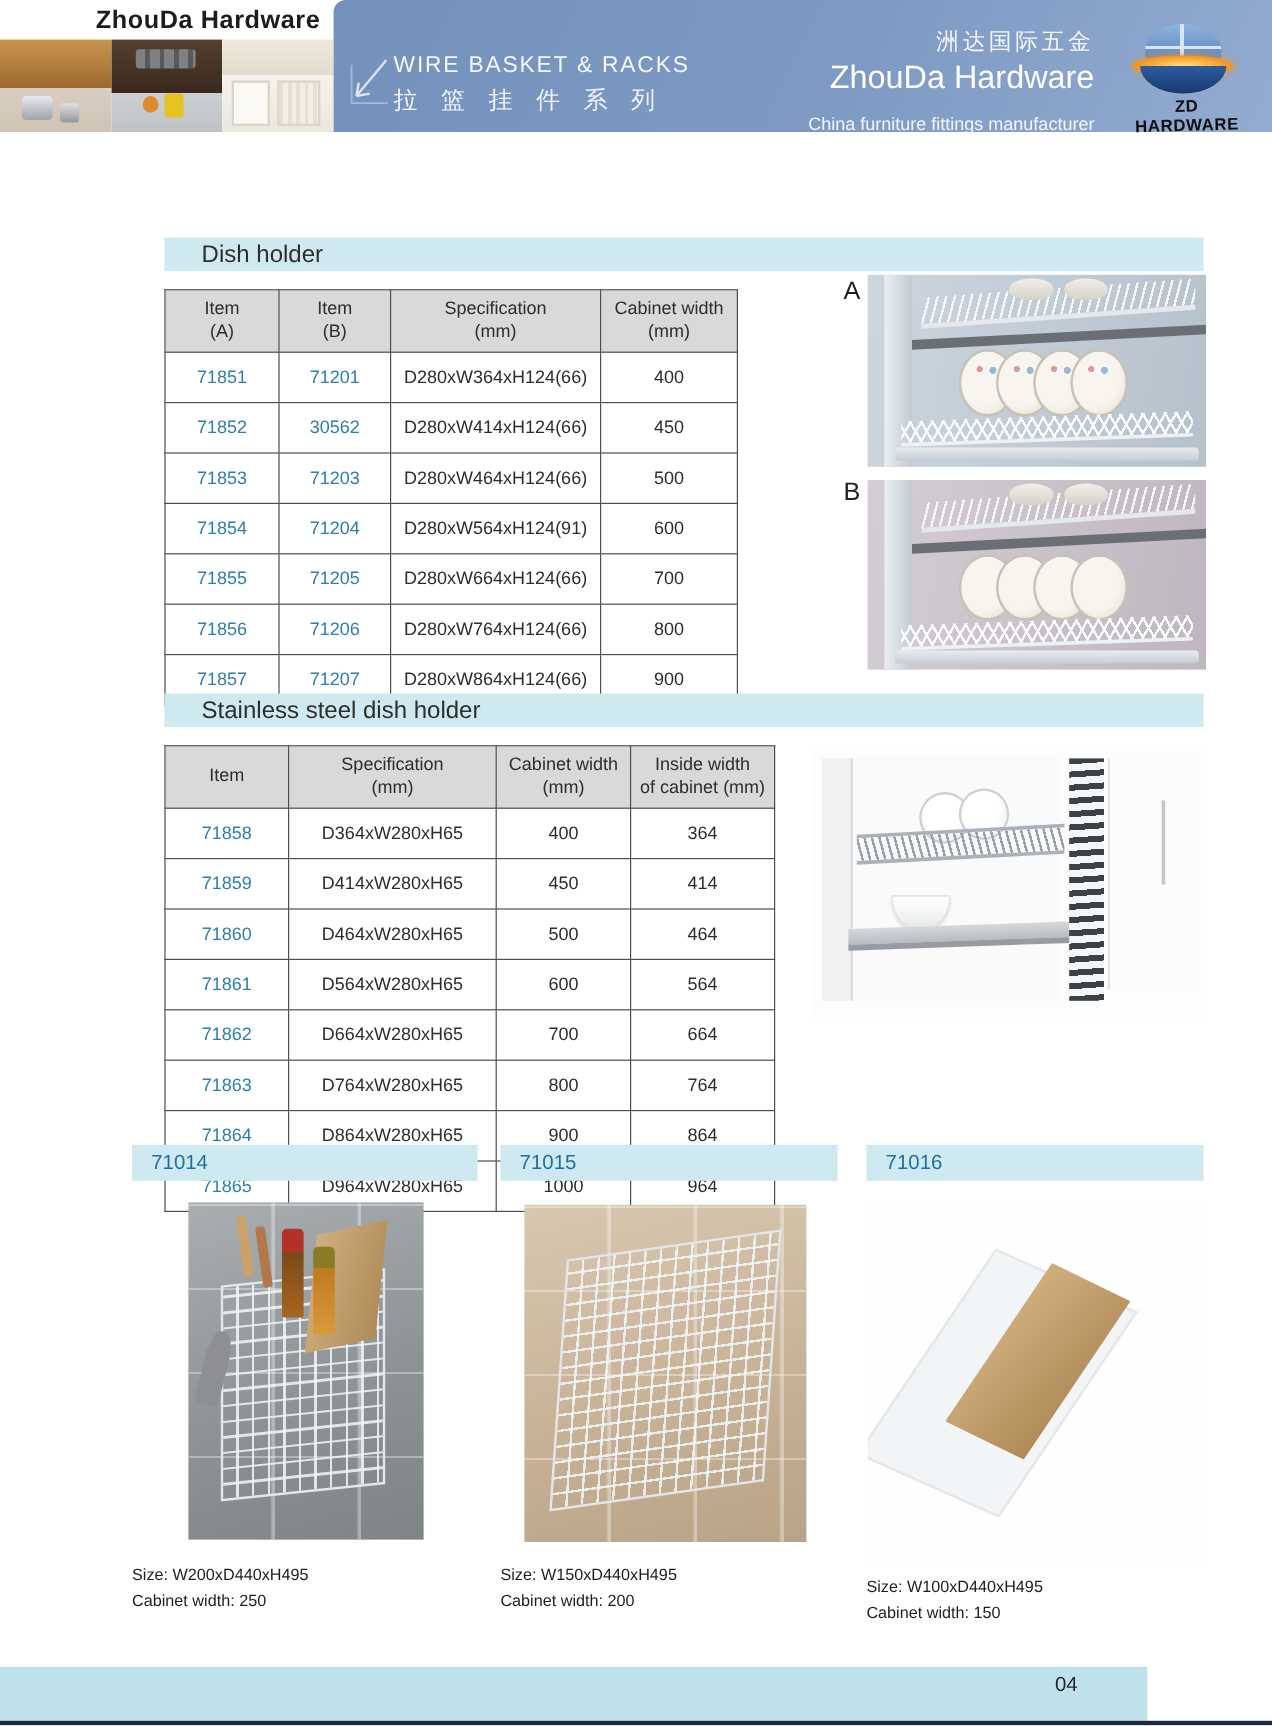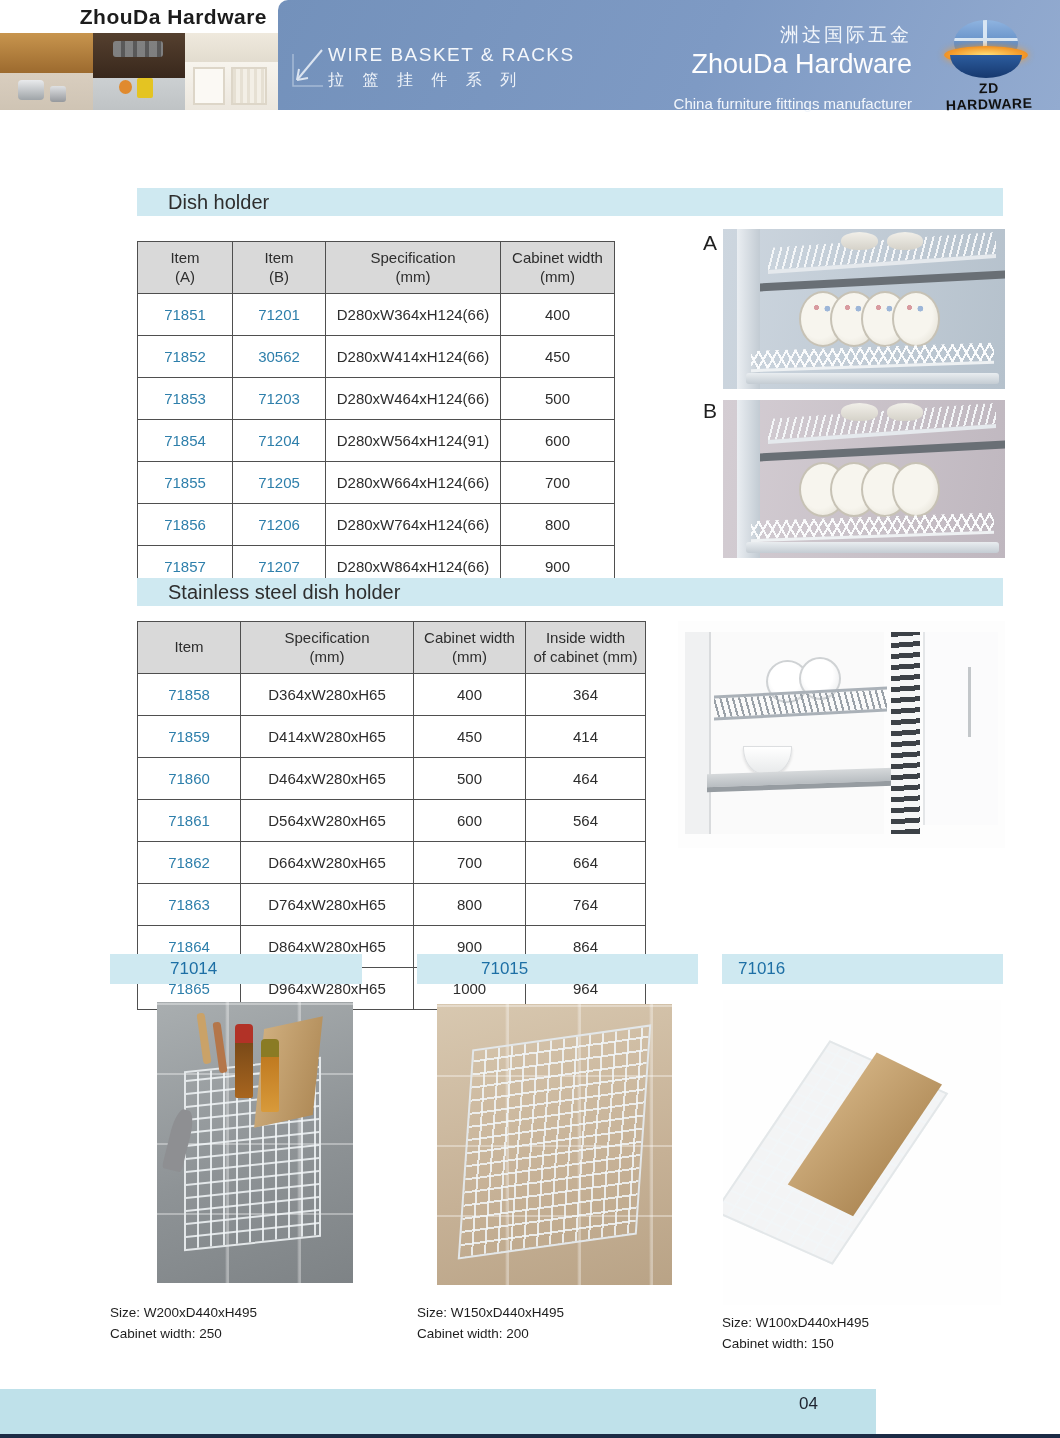--- a/index.html
+++ b/index.html
@@ -19,41 +19,41 @@
   .k2 { background:linear-gradient(180deg,#55402f 0%,#39281c 58%,#ccd0d2 58%,#bfc3c5 100%); }
   .k2 .bin { position:absolute; left:44px; bottom:12px; width:16px; height:20px; background:#e4c422; border-radius:2px; }
   .k2 .jar { position:absolute; left:26px; bottom:16px; width:13px; height:14px; background:#e08a2e; border-radius:50%; }
   .k2 .pots { position:absolute; left:20px; top:8px; width:50px; height:16px; background:repeating-linear-gradient(90deg,#8d9296 0 8px,#5d6165 8px 12px); border-radius:3px; opacity:.8; }
   .k3 { background:linear-gradient(180deg,#efe9dd 0%,#e2dccf 38%,#f7f4ed 38%,#ece7de 100%); }
   .k3 .door { position:absolute; left:8px; top:34px; width:32px; height:38px; background:#fbf9f4; border:2px solid #ddd6c8; }
   .k3 .door2 { position:absolute; left:46px; top:34px; width:36px; height:38px; background:#f3efe6; border:2px solid #ddd6c8; background-image:repeating-linear-gradient(90deg,#e6e0d3 0 3px,transparent 3px 7px); }
   .band { position:absolute; left:278px; top:0; width:782px; height:110px; background:linear-gradient(115deg,#7391bb 0%,#7e9ac4 55%,#93abd0 100%); border-radius:10px 0 0 0; }
   .band-arrow { position:absolute; left:12px; top:44px; width:36px; height:48px; opacity:.85; }
   .band-title { position:absolute; left:50px; top:44px; color:#f4f7fb; font-size:19px; letter-spacing:1.5px; }
-  .band-subtitle { position:absolute; left:50px; top:70px; color:#eef3f9; font-size:16px; letter-spacing:7px; }
+  .band-subtitle { position:absolute; left:50px; top:70px; color:#eef3f9; font-size:20px; letter-spacing:7px; }
   .company-block { position:absolute; right:148px; top:22px; text-align:right; color:#fff; }
   .company-cn { font-size:19px; letter-spacing:3px; color:#f2f6fb; }
   .company-en { font-size:27px; margin-top:1px; color:#fdfdfe; }
   .company-tagline { font-size:15px; margin-top:15px; color:#f2f6fb; }
   .logo { position:absolute; right:18px; top:18px; width:106px; height:86px; }
   .g-sphere { position:absolute; left:18px; top:2px; width:64px; height:46px; border-radius:50%;
     background:
       linear-gradient(90deg,transparent 0 29px,#d8e6f4 29px 33px,transparent 33px),
       linear-gradient(180deg,transparent 0 18px,#d8e6f4 18px 21px,transparent 21px),
       linear-gradient(180deg,#8fb4e0,#3c6cae); }
   .g-band { position:absolute; left:8px; top:28px; width:84px; height:18px; border-radius:50%;
     background:radial-gradient(ellipse at 50% 50%,#ffe07a,#f49b2a 60%,#e4791d); box-shadow:0 0 7px rgba(244,155,42,.85); }
   .g-bowl { position:absolute; left:14px; top:37px; width:72px; height:23px; border-radius:0 0 50% 50% / 0 0 100% 100%;
     background:linear-gradient(180deg,#2c5c9e,#16386e); }
   .logo-text { position:absolute; left:0; top:62px; width:106px; text-align:center; font-size:14px; font-weight:700; color:#101010; letter-spacing:.5px; transform:rotate(-1.5deg); }
 
   
   .section-bar { position:absolute; left:137px; width:866px; height:28px; background:#cfe9f1; display:flex; align-items:center; }
   .section-bar .bar-text { margin-left:31px; font-size:20px; color:#2e2e2e; }
-  .bar-dish { top:188px;text-align:right; }
+  .bar-dish { top:198px;text-align:right; }
   .bar-ss { top:578px; }
 
   
   table.spec-table { position:absolute; border-collapse:collapse; table-layout:fixed; background:#fff; }
   .t1 { left:137px; top:241px; width:477px; }
   .t2 { left:137px; top:621px; width:508px; }
   .spec-table th, .spec-table td { border:1px solid #4f4f4f; text-align:center; font-size:15px; color:#2d2d2d; }
   .spec-table th { background:#d9d9d9; height:52px; font-weight:400; vertical-align:middle; line-height:1.25; }
   .spec-table td { height:24px; padding:12px 2px; white-space:nowrap;margin-top:40px; }
   td.c-item { color:#2e7fab; }
@@ -95,21 +95,21 @@
   .ss-tray { position:absolute; left:9%; width:57%; top:66%; height:8%; transform:skewY(-2deg);
     background:linear-gradient(#d6d9db,#b8bdc1); border-bottom:5px solid #969ca1; }
   .ss-stripes { position:absolute; left:65%; top:5%; bottom:6%; width:9%;
     background:repeating-linear-gradient(176deg,#3c4147 0 5px,#f5f6f7 5px 11px); }
   .ss-door { position:absolute; left:75%; top:5%; bottom:10%; width:23%; background:#fbfbfc; border-left:2px solid #e4e6e8; }
   .ss-handle { position:absolute; left:58%; top:18%; width:3px; height:36%; background:#c3c7ca; }
 
   
   .code-bar { position:absolute; top:954px; height:30px; background:#cfe9f1; display:flex; align-items:center; }
   .code-bar .code-text { margin-left:16px; font-size:17px; color:#1d6fa5; }
-  .cb1 { left:110px; width:252px;padding-left:44px; } .cb2 { left:417px; width:281px;padding-left:48px; } .cb3 { left:722px; width:281px; }
+  .cb1 { left:110px; width:288px; } .cb2 { left:417px; width:281px; } .cb3 { left:722px; width:281px; }
 
   .prod-photo { position:absolute; overflow:hidden; }
   .pp1 { left:157px; top:1002px; width:196px; height:281px; background:linear-gradient(160deg,#a9aeb0 0%,#8e9396 55%,#7e8386 100%); }
   .pp2 { left:437px; top:1004px; width:235px; height:281px; background:linear-gradient(165deg,#d8c8b0 0%,#c6b196 60%,#b9a386 100%); }
   .pp3 { left:723px; top:1000px; width:278px; height:305px; background:#fefefe; }
   .grout { position:absolute; inset:0; background:repeating-linear-gradient(0deg,transparent 0 68px,rgba(255,255,255,.35) 68px 70px),repeating-linear-gradient(90deg,transparent 0 68px,rgba(255,255,255,.35) 70px 72px); }
   .wire-box { position:absolute; border:2px solid #e3e7e9; background:repeating-linear-gradient(0deg,transparent 0 11px,rgba(242,246,248,.85) 11px 13px),repeating-linear-gradient(90deg,transparent 0 11px,rgba(242,246,248,.85) 11px 13px); }
   .wb1 { left:14%; top:22%; width:70%; height:64%; transform:skewY(-6deg); }
   .wb2 { left:12%; top:12%; width:76%; height:74%; transform:skewY(-8deg) skewX(-4deg); }
   .wb3 { left:16%; top:16%; width:46%; height:68%; transform:rotate(34deg) skewY(-10deg); background-color:#f3f4f5; }
@@ -120,21 +120,21 @@
   .bt1 { left:40%; top:8%; background:linear-gradient(180deg,#b23227 0 26%,#7a4a18 26%,#a8651f); }
   .bt2 { left:53%; top:13%; background:linear-gradient(180deg,#8a7b24 0 24%,#c07a20 24%,#d89a3a); }
   .utensil { position:absolute; width:4%; height:18%; background:#caa268; border-radius:3px; transform:rotate(-8deg); }
   .ut1 { left:22%; top:4%; } .ut2 { left:30%; top:7%; background:#b4764a; }
   .spatula { position:absolute; left:6%; top:38%; width:10%; height:22%; background:#8e8f92; border-radius:40% 40% 10% 10%; transform:rotate(14deg); }
 
   .caption { position:absolute; font-size:13.5px; color:#1e1e1e; line-height:1.55; }
   .cap1 { left:110px; top:1303px; } .cap2 { left:417px; top:1303px; } .cap3 { left:722px; top:1313px; }
 
   
-  .footer-bar { position:absolute; left:0; top:1389px; width:876px; height:45px; background:#bfe1ea; }
+  .footer-bar { position:absolute; left:0; top:1389px; width:956px; height:45px; background:#bfe1ea; }
   .footer-page { position:absolute; right:58px; top:5px; font-size:17px; color:#1e2430; }
   .footer-line { position:absolute; left:0; top:1434px; width:1060px; height:4px; background:#1c2b45; }
 </style>
 </head>
 <body>
 
 <div class="page">
 
   <div class="header">
     <div class="brand-strip">

